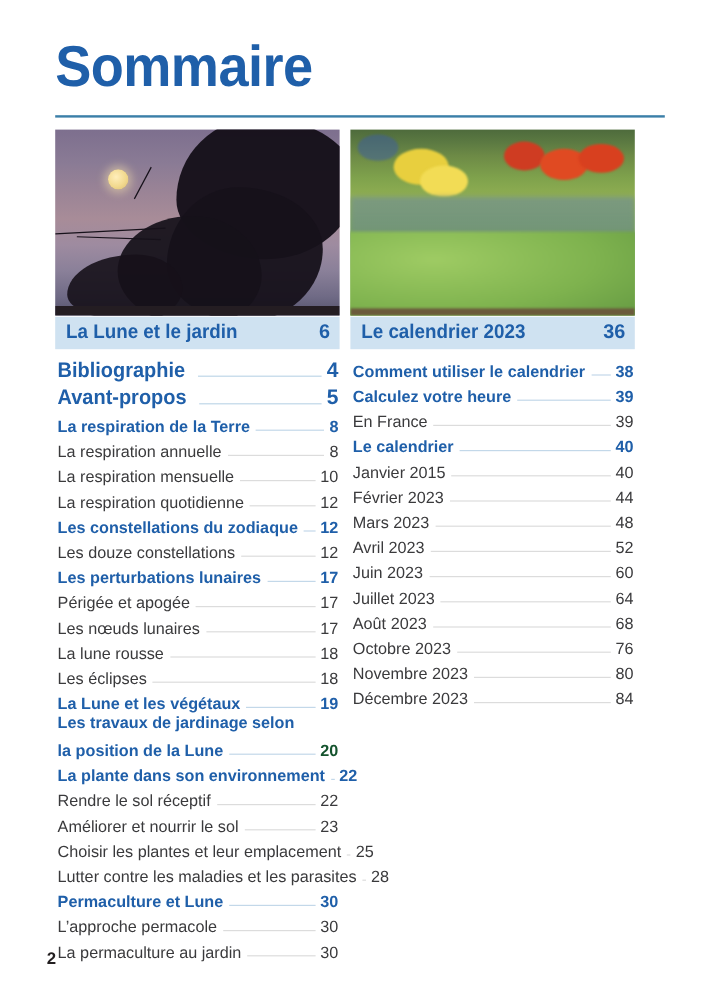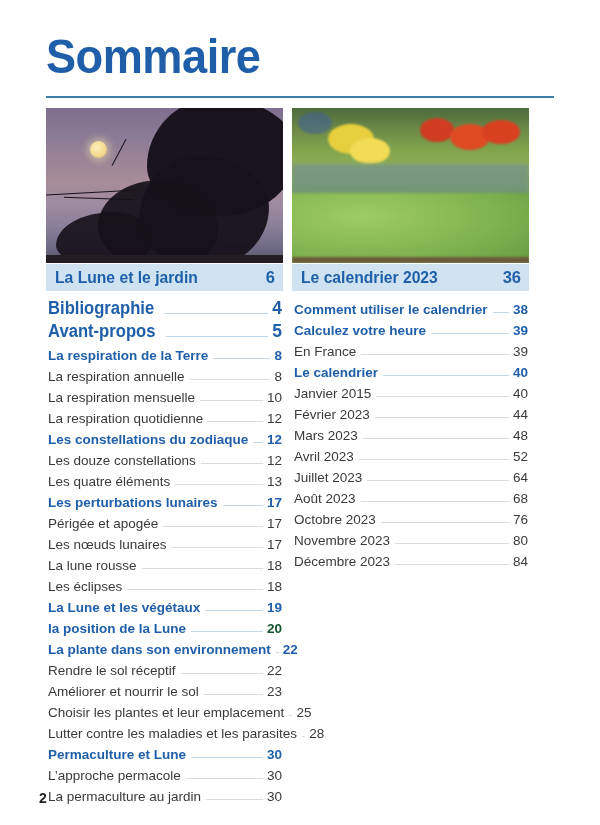--- a/index.html
+++ b/index.html
@@ -363,25 +363,20 @@
         <div class="row head">
           <div class="label">Les constellations du zodiaque</div>
           <div class="leader"></div>
           <div class="pg">12</div>
         </div>
         <div class="row sub">
           <div class="label">Les douze constellations</div>
           <div class="leader"></div>
           <div class="pg">12</div>
         </div>
-        <div class="row sub">
-          <div class="label">Les quatre éléments</div>
-          <div class="leader"></div>
-          <div class="pg">13</div>
-        </div>
         <div class="row head">
           <div class="label">Les perturbations lunaires</div>
           <div class="leader"></div>
           <div class="pg">17</div>
         </div>
         <div class="row sub">
           <div class="label">Périgée et apogée</div>
           <div class="leader"></div>
           <div class="pg">17</div>
         </div>
@@ -399,20 +394,21 @@
           <div class="label">Les éclipses</div>
           <div class="leader"></div>
           <div class="pg">18</div>
         </div>
         <div class="row head">
           <div class="label">La Lune et les végétaux</div>
           <div class="leader"></div>
           <div class="pg">19</div>
         </div>
         <div class="row2">
+          <div class="l1">Les travaux de jardinage selon</div>
           <div class="l2wrap">
             <div class="l2">la position de la Lune</div>
             <div class="leader"></div>
             <div class="pg">20</div>
           </div>
         </div>
         <div class="row head">
           <div class="label">La plante dans son environnement</div>
           <div class="leader"></div>
           <div class="pg">22</div>
@@ -510,20 +506,25 @@
           <div class="label">Mars 2023</div>
           <div class="leader"></div>
           <div class="pg">48</div>
         </div>
         <div class="row sub">
           <div class="label">Avril 2023</div>
           <div class="leader"></div>
           <div class="pg">52</div>
         </div>
         <div class="row sub">
+          <div class="label">Juin 2023</div>
+          <div class="leader"></div>
+          <div class="pg">60</div>
+        </div>
+        <div class="row sub">
           <div class="label">Juillet 2023</div>
           <div class="leader"></div>
           <div class="pg">64</div>
         </div>
         <div class="row sub">
           <div class="label">Août 2023</div>
           <div class="leader"></div>
           <div class="pg">68</div>
         </div>
         <div class="row sub">

